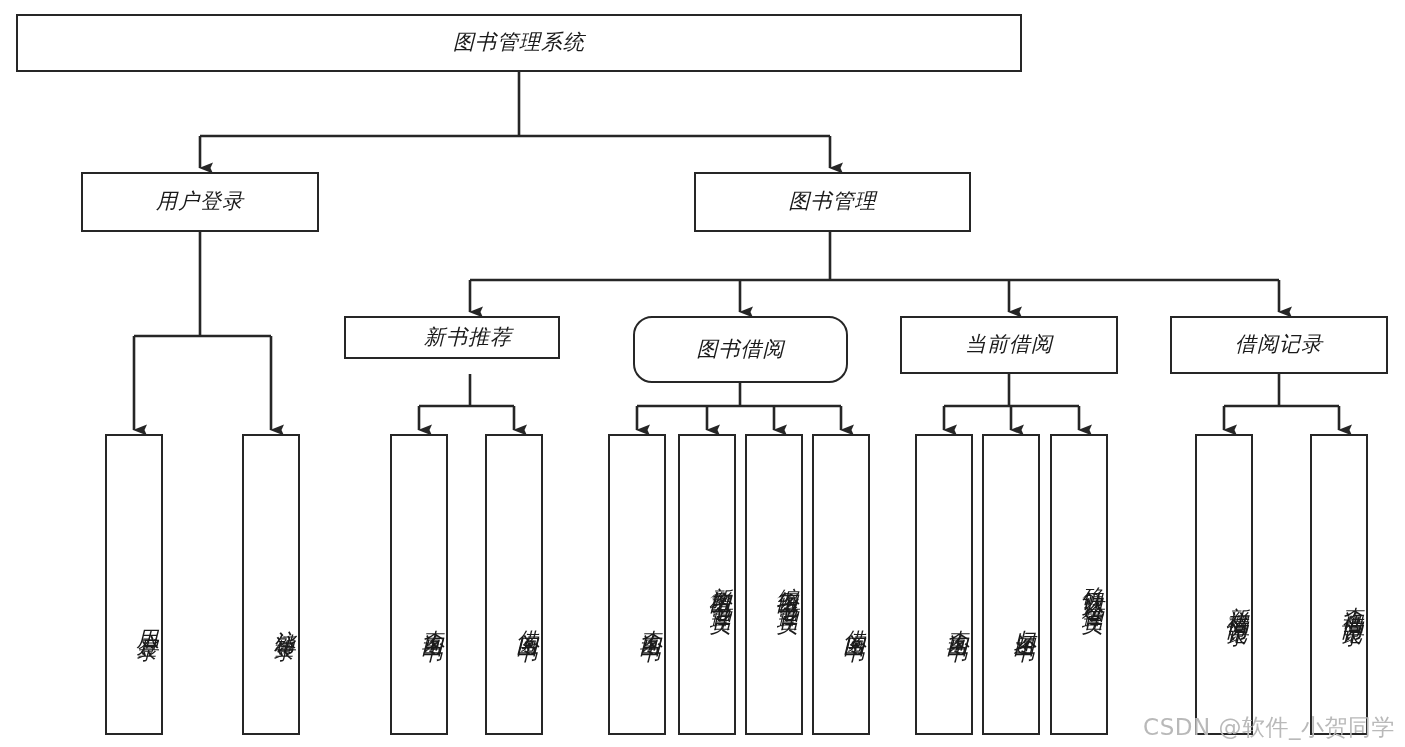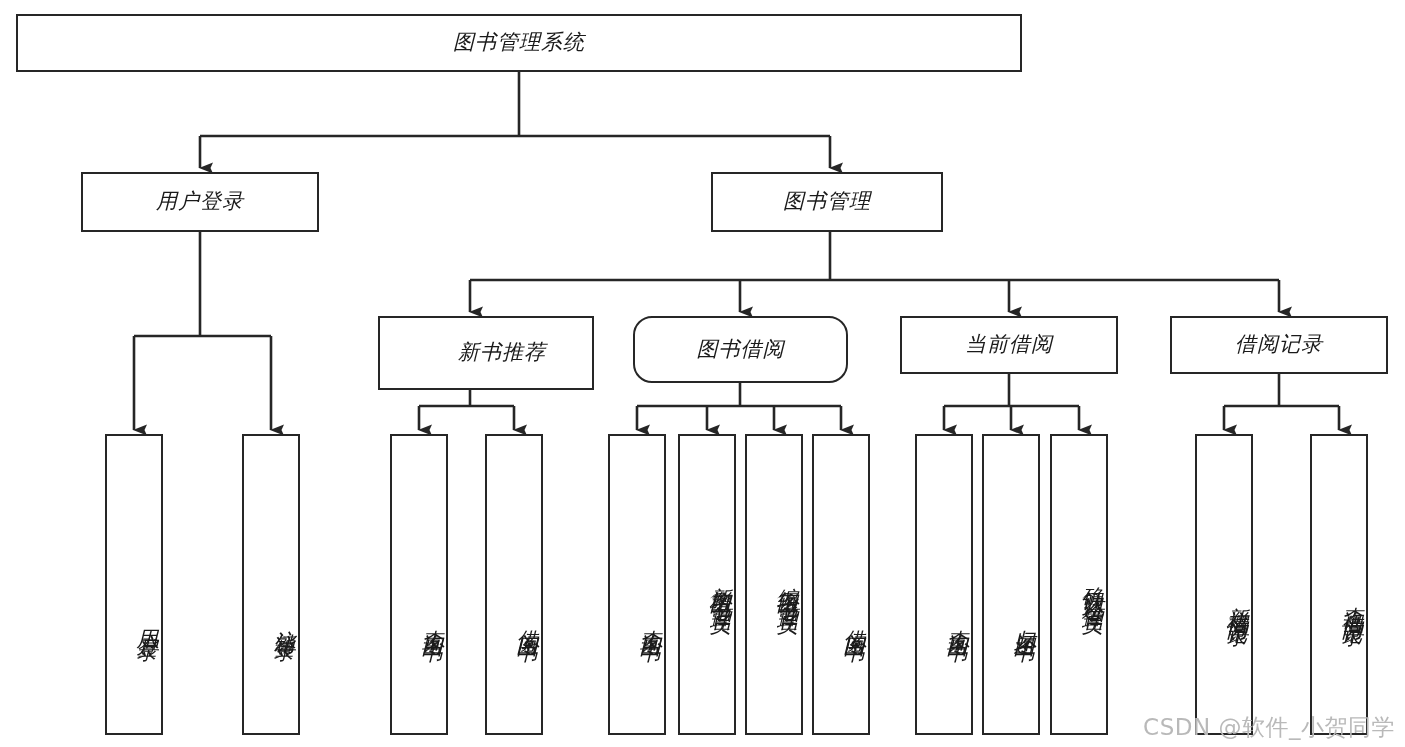--- a/index.html
+++ b/index.html
@@ -127,25 +127,25 @@
     </g>
   </svg>
 
   <div class="node h" style="left:16px; top:14px; width:1006px; height:58px;">
     <span class="label-inner">图书管理系统</span>
   </div>
 
   <div class="node h" style="left:81px; top:172px; width:238px; height:60px;">
     <span class="label-inner">用户登录</span>
   </div>
-  <div class="node h" style="left:711px; top:172px; width:232px; height:60px;align-items:center;">
+  <div class="node h" style="left:694px; top:172px; width:277px; height:60px;align-items:center;">
     <span class="label-inner">图书管理</span>
   </div>
 
-  <div class="node h" style="left:378px; top:316px; width:216px; height:74px;padding-left:32px;">
+  <div class="node h" style="left:344px; top:316px; width:216px; height:43px;padding-left:32px;">
     <span class="label-inner">新书推荐</span>
   </div>
   <div class="node h" style="left:633px; top:316px; width:215px; height:67px;border-radius:19px;">
     <span class="label-inner">图书借阅</span>
   </div>
   <div class="node h" style="left:1170px; top:316px; width:218px; height:58px;">
     <span class="label-inner">借阅记录</span>
   </div>
   <div class="node h" style="left:900px; top:316px; width:218px; height:58px;">
     <span class="label-inner">当前借阅</span>

